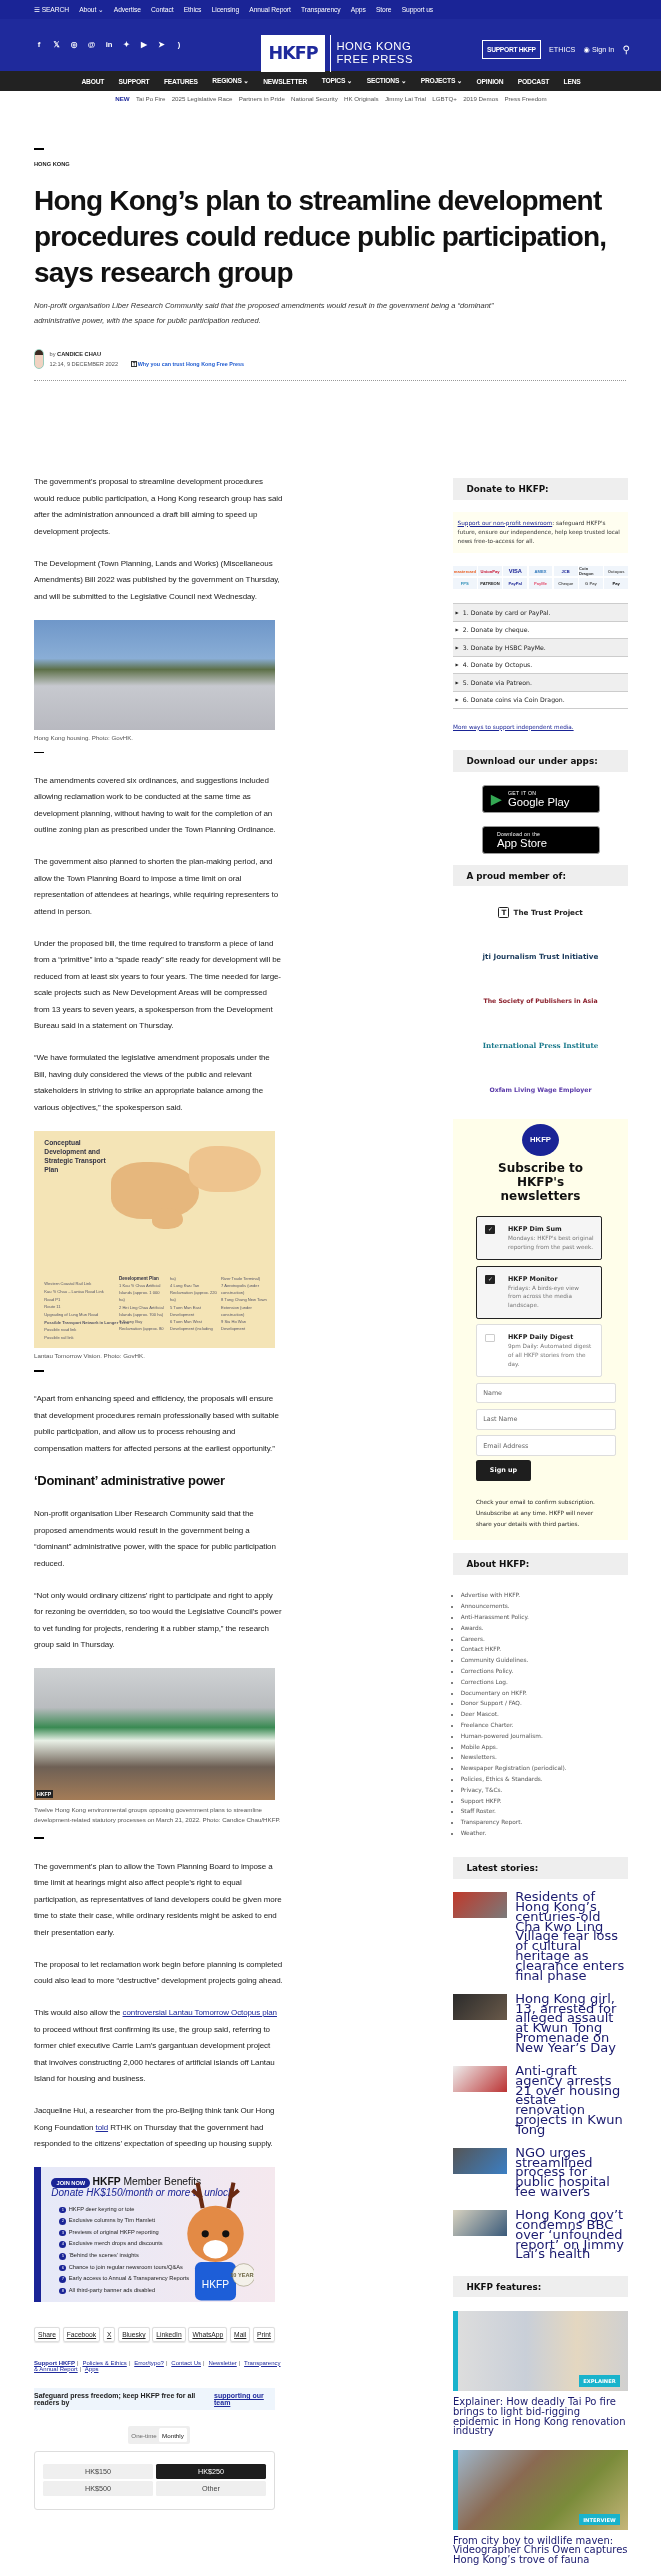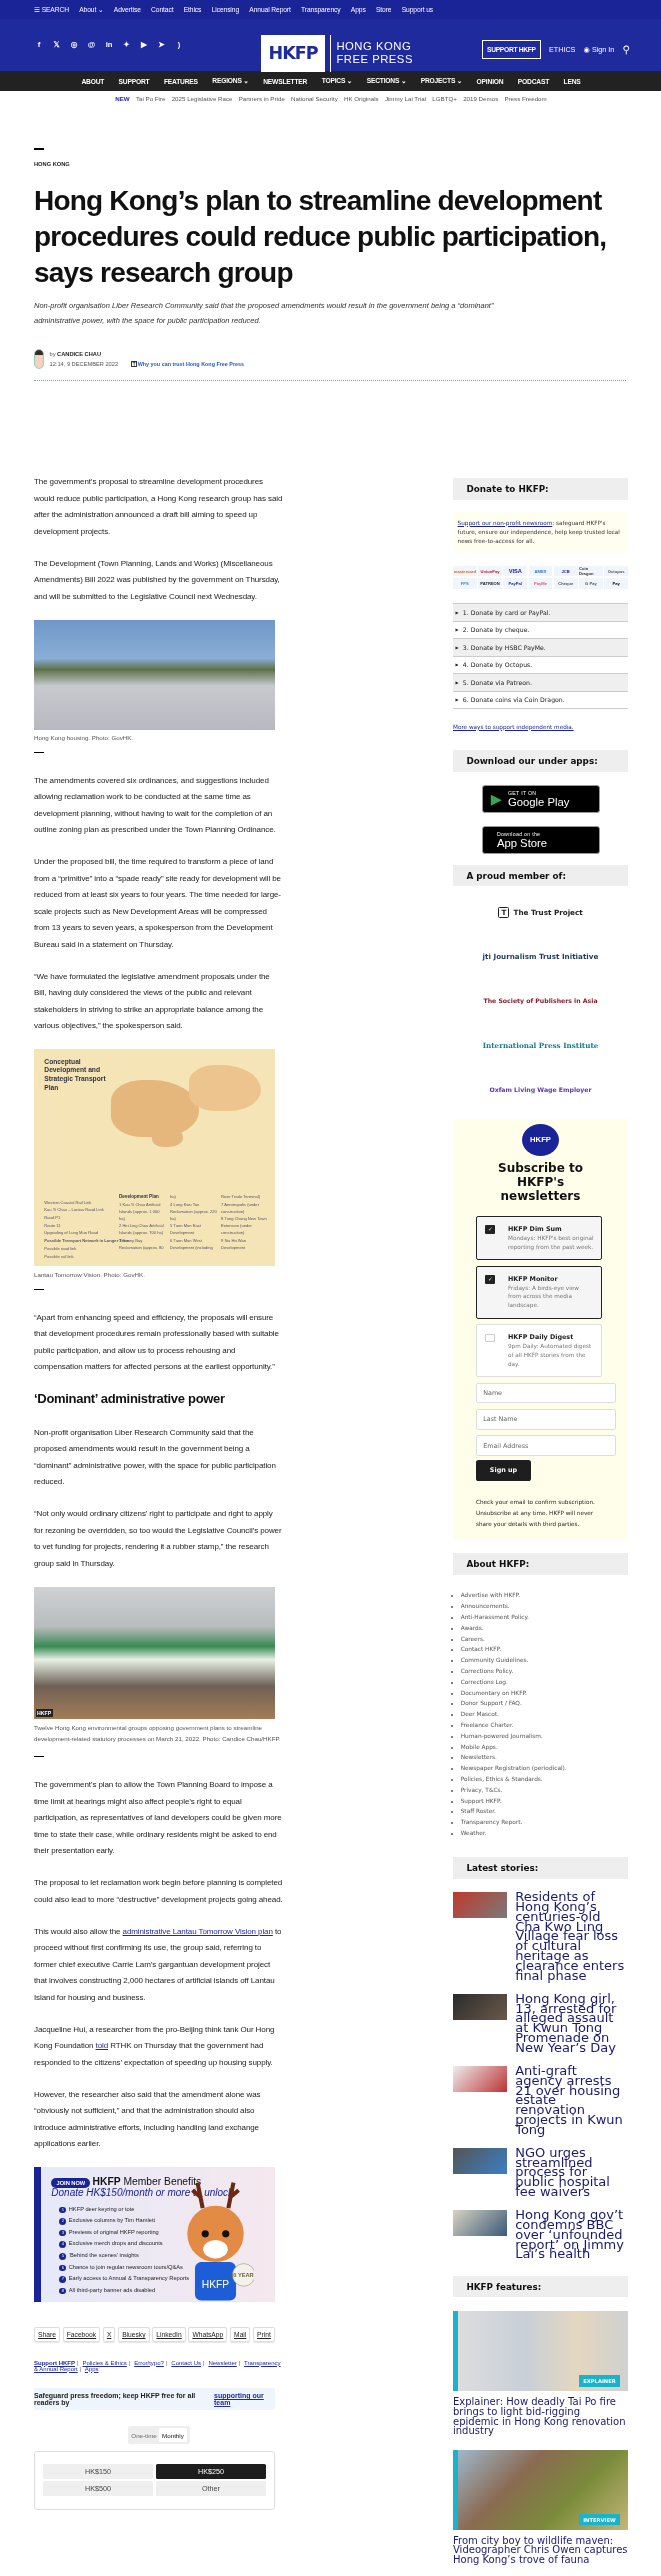--- a/index.html
+++ b/index.html
@@ -202,20 +202,21 @@
   <div class="hr-dot"></div>
 </div>
 
 <div class="content" style="width:249px">
   <p>The government’s proposal to streamline development procedures would reduce public participation, a Hong Kong research group has said after the administration announced a draft bill aiming to speed up development projects.</p>
   <p>The Development (Town Planning, Lands and Works) (Miscellaneous Amendments) Bill 2022 was published by the government on Thursday, and will be submitted to the Legislative Council next Wednesday.</p>
   <div class="img img-housing"></div>
   <div class="caption">Hong Kong housing. Photo: GovHK.</div>
   <div class="small-dash"></div>
   <p>The amendments covered six ordinances, and suggestions included allowing reclamation work to be conducted at the same time as development planning, without having to wait for the completion of an outline zoning plan as prescribed under the Town Planning Ordinance.</p>
+  <p>The government also planned to shorten the plan-making period, and allow the Town Planning Board to impose a time limit on oral representation of attendees at hearings, while requiring representers to attend in person.</p>
   <p>Under the proposed bill, the time required to transform a piece of land from a “primitive” into a “spade ready” site ready for development will be reduced from at least six years to four years. The time needed for large-scale projects such as New Development Areas will be compressed from 13 years to seven years, a spokesperson from the Development Bureau said in a statement on Thursday.</p>
   <p>“We have formulated the legislative amendment proposals under the Bill, having duly considered the views of the public and relevant stakeholders in striving to strike an appropriate balance among the various objectives,” the spokesperson said.</p>
 
   <div class="img img-map">
     <div class="mtitle" style="width:67px">Conceptual Development and Strategic Transport Plan</div>
     <div class="island" style="left:77px;top:31px;width:88px;height:57px"></div>
     <div class="island" style="left:155px;top:15.5px;width:72px;height:46px;background:#eec48e"></div>
     <div class="island" style="left:118px;top:77px;width:31px;height:20.6px"></div>
     <div class="legend">
       <div>Western Coastal Rail Link</div>
@@ -247,23 +248,22 @@
   <p>Non-profit organisation Liber Research Community said that the proposed amendments would result in the government being a “dominant” administrative power, with the space for public participation reduced.</p>
   <p>“Not only would ordinary citizens’ right to participate and right to apply for rezoning be overridden, so too would the Legislative Council’s power to vet funding for projects, rendering it a rubber stamp,” the research group said in Thursday.</p>
 
   <div class="img img-group">
     <span class="wm">HKFP</span>
   </div>
   <div class="caption" style="line-height:10.8px">Twelve Hong Kong environmental groups opposing government plans to streamline development-related statutory processes on March 21, 2022. Photo: Candice Chau/HKFP.</div>
   <div class="small-dash"></div>
   <p>The government’s plan to allow the Town Planning Board to impose a time limit at hearings might also affect people’s right to equal participation, as representatives of land developers could be given more time to state their case, while ordinary residents might be asked to end their presentation early.</p>
   <p>The proposal to let reclamation work begin before planning is completed could also lead to more “destructive” development projects going ahead.</p>
-  <p><span>This would also allow the </span><a>administrative Lantau Tomorrow Vision plan</a><span> to proceed without first confirming its use, the group said, referring to former chief executive Carrie Lam’s gargantuan development project that involves constructing 2,000 hectares of artificial islands off Lantau Island for housing and business.</span></p>
+  <p><span>This would also allow the </span><a>controversial Lantau Tomorrow Octopus plan</a><span> to proceed without first confirming its use, the group said, referring to former chief executive Carrie Lam’s gargantuan development project that involves constructing 2,000 hectares of artificial islands off Lantau Island for housing and business.</span></p>
   <p><span>Jacqueline Hui, a researcher from the pro-Beijing think tank Our Hong Kong Foundation </span><a>told</a><span> RTHK on Thursday that the government had responded to the citizens’ expectation of speeding up housing supply.</span></p>
-  <p>However, the researcher also said that the amendment alone was “obviously not sufficient,” and that the administration should also introduce administrative efforts, including handling land exchange applications earlier.</p>
 
   <div class="img img-benefits">
     <div class="bh"><span class="join">JOIN NOW</span><b>HKFP</b><span> Member Benefits</span></div>
     <div class="bsub">Donate HK$150/month or more to unlock</div>
     <ol>
       <li><span class="n">1</span><span>HKFP deer keyring or tote</span></li>
       <li><span class="n">2</span><span>Exclusive columns by Tim Hamlett</span></li>
       <li><span class="n">3</span><span>Previews of original HKFP reporting</span></li>
       <li><span class="n">4</span><span>Exclusive merch drops and discounts</span></li>
       <li><span class="n">5</span><span>‘Behind the scenes’ insights</span></li>

